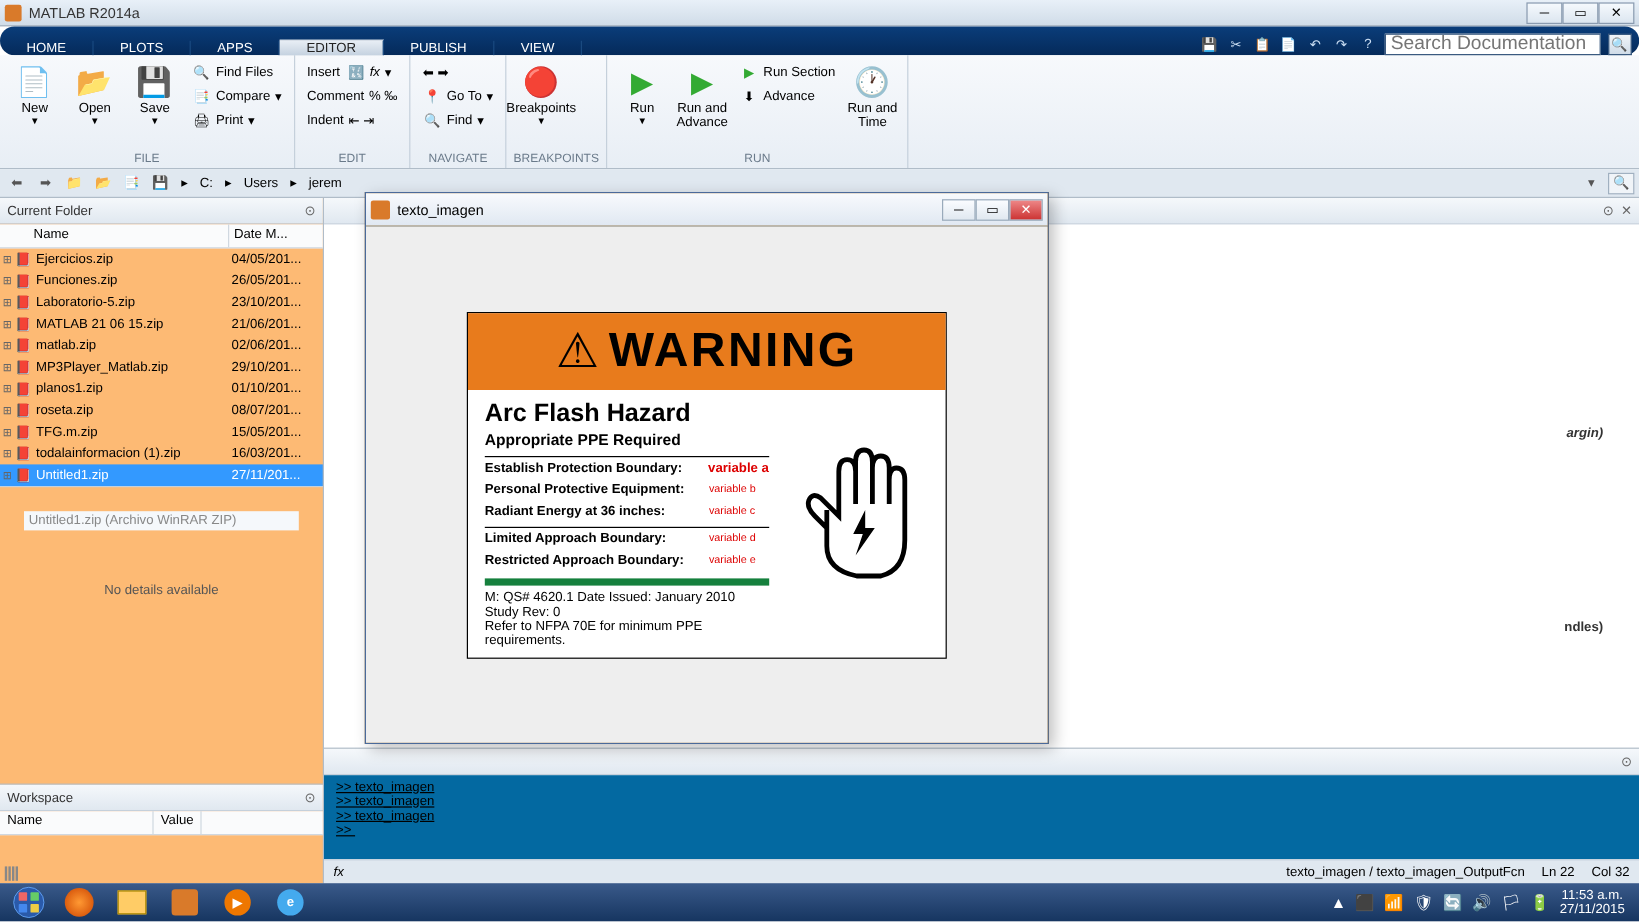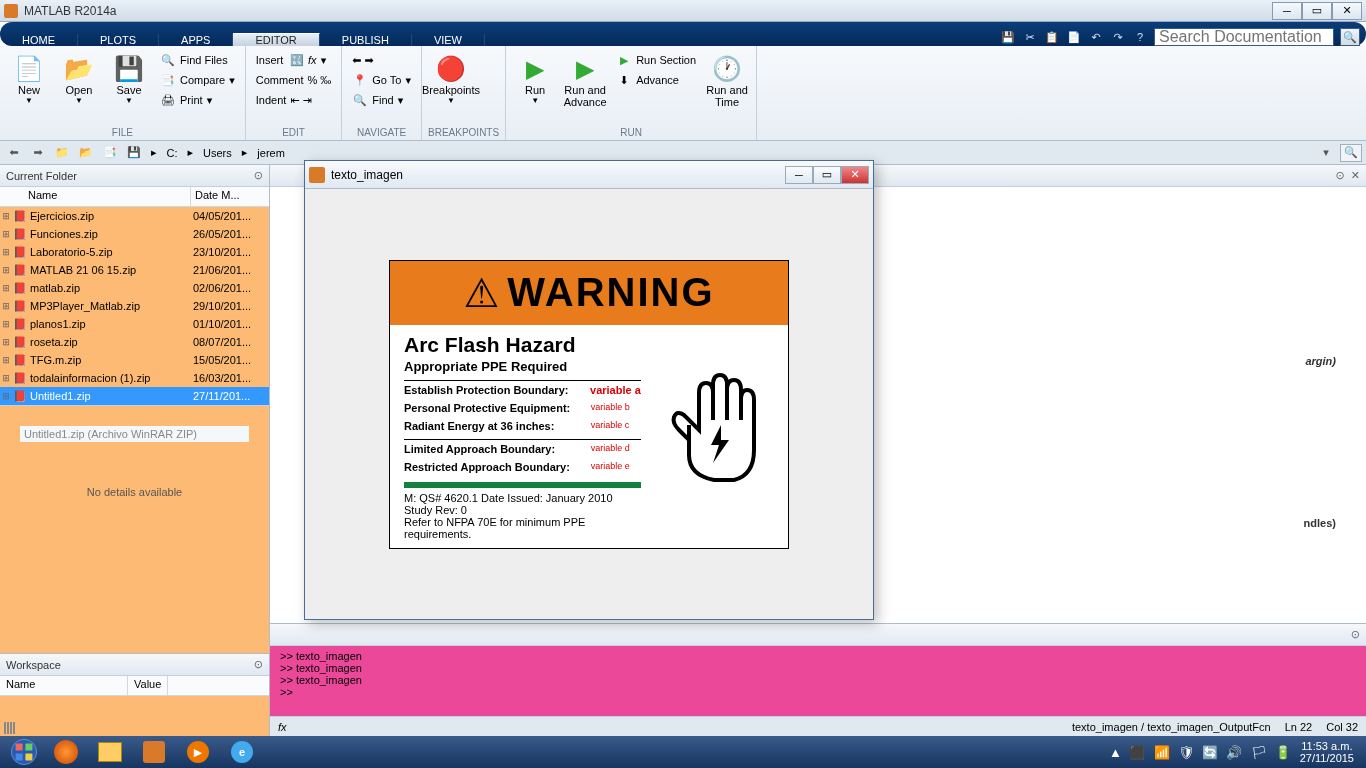--- a/index.html
+++ b/index.html
@@ -60,21 +60,21 @@
 .details .dbody { height:100px; display:flex; align-items:center; justify-content:center; color:#555;}
 .workspace { border-top:1px solid #b0bcc8;}
 .ws-hdr { height:20px; display:flex; border-bottom:1px solid #d0d8e0; background:#fafbfc;}
 .ws-hdr div { padding:2px 6px; border-right:1px solid #d0d8e0; font-size:11px;}
 
 .rightpane { flex:1; display:flex; flex-direction:column; }
 .editor-area { flex:1; background:#fff; position:relative; border-bottom:1px solid #b0bcc8;}
 .editor-hdr { height:22px; border-bottom:1px solid #c5d0db; display:flex; align-items:center; justify-content:flex-end; padding:0 6px; background:linear-gradient(#f5f8fb,#e0e8f0);}
 .editor-hdr .ec { cursor:pointer; color:#666; margin-left:6px;}
 .editor-content { padding:10px 20px; font-family:monospace; font-size:12px; color:#333; position:relative;}
-.console-area { height:70px; background:#ec4899; font-family:"Courier New",monospace; font-size:12px; padding:4px 10px; overflow:hidden;}
+.console-area { height:70px; background:#0369a1; font-family:"Courier New",monospace; font-size:12px; padding:4px 10px; overflow:hidden;text-decoration:underline;}
 .console-area .cline { white-space:pre; }
 .statusbar-ed { height:20px; background:#e0e8f0; border-top:1px solid #c5d0db; display:flex; align-items:center; padding:0 8px; font-size:11px;}
 .statusbar-ed .sright { margin-left:auto; display:flex; gap:14px;}
 
 
 .figwin { position:absolute; left:304px; top:148px; width:570px; height:460px; background:#a16207; border:1px solid #4a6a9a; box-shadow: 4px 4px 12px rgba(0,0,0,0.25); z-index:100;margin-top:12px;}
 .figwin .fig-titlebar { height:28px; background:linear-gradient(#f8fafd,#e0e8f2); display:flex; align-items:center; padding:0 4px; border-bottom:1px solid #b0bcc8;}
 .figwin .fig-logo { width:16px; height:16px; background:#d97a2a; border-radius:2px; margin-right:6px;}
 .figwin .fig-title { font-size:12px;}
 .figwin .fig-ctrls { margin-left:auto; display:flex; gap:0;}

